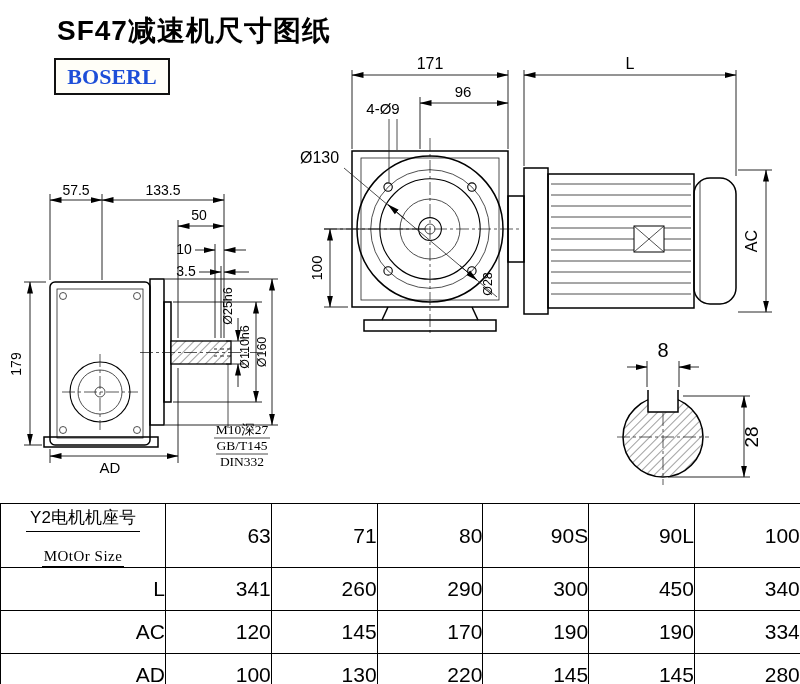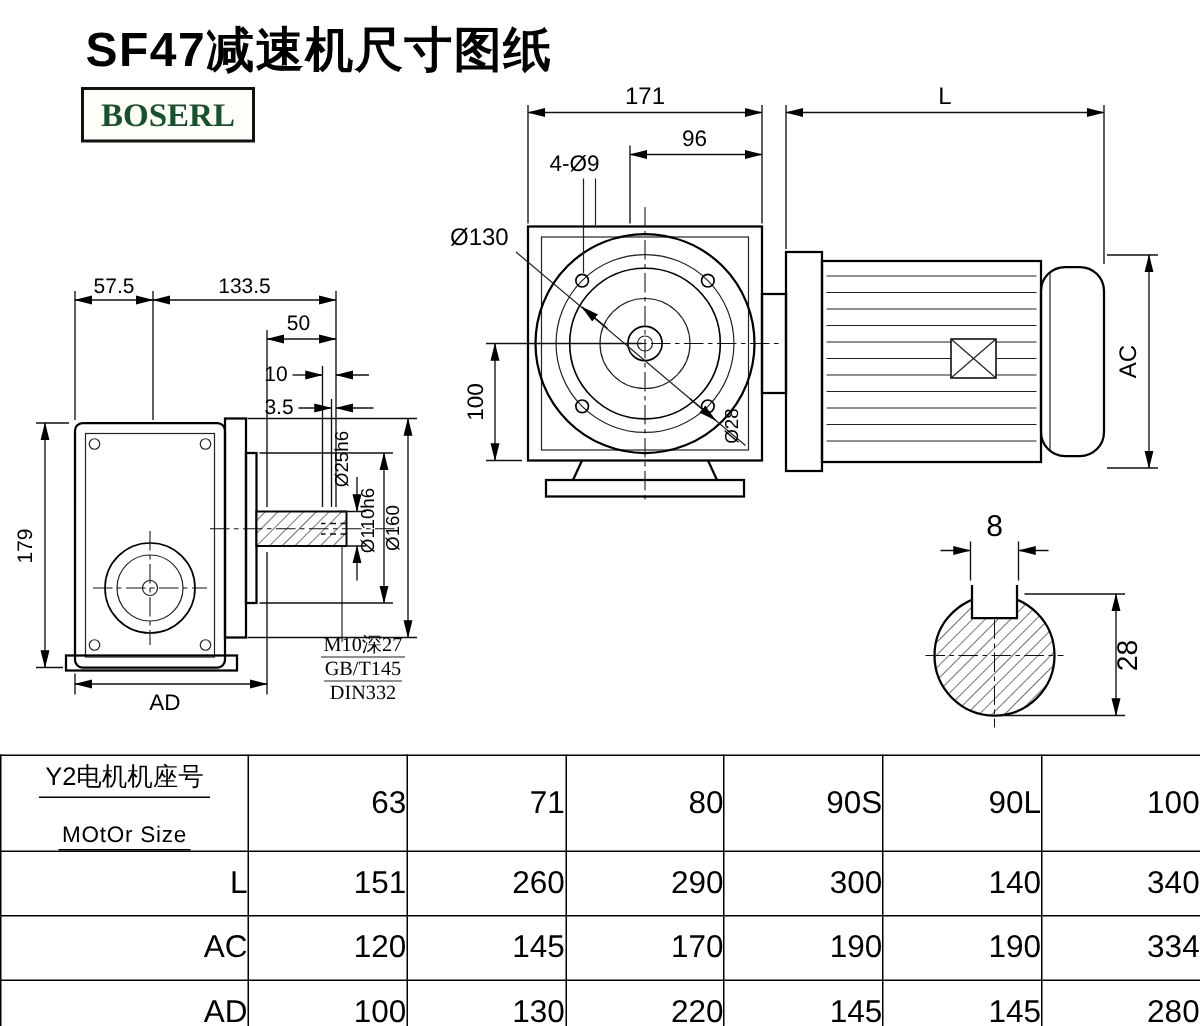--- a/index.html
+++ b/index.html
@@ -1,37 +1,37 @@
 <!DOCTYPE html>
 <html><head>
 <meta charset="utf-8">
 <style>
   html,body{margin:0;padding:0;background:#fff;}
   .stage{position:relative;width:800px;height:684px;background:#fff;overflow:hidden;
          font-family:"Liberation Sans",sans-serif;color:#000;}
-  .title{position:absolute;left:57px;top:12px;font-size:32px;font-weight:bold;letter-spacing:1px;}
+  .title{position:absolute;left:57px;top:12px;font-size:28px;font-weight:bold;letter-spacing:1px;}
   .badge{position:absolute;left:54px;top:58px;width:112px;height:33px;border:2px solid #111;
          display:flex;align-items:center;justify-content:center;background:#fffef8;}
-  .badge span{font-family:"Liberation Serif",serif;font-weight:bold;font-size:22px;color:#14532d;}
+  .badge span{font-family:"Liberation Serif",serif;font-weight:bold;font-size:22px;color:#1d4ed8;}
   svg{position:absolute;left:0;top:0;}
   svg .out{stroke:#000;stroke-width:1.5;fill:none;}
   svg .med{stroke:#000;stroke-width:1.1;fill:none;}
   svg .thin{stroke:#222;stroke-width:0.8;fill:none;}
   svg .dim{stroke:#111;stroke-width:0.9;fill:none;}
   svg .cl{stroke:#111;stroke-width:0.7;fill:none;stroke-dasharray:13 3 3 3;}
   svg .dsh{stroke:#111;stroke-width:0.9;fill:none;stroke-dasharray:4 3;}
   svg text{fill:#000;font-family:"Liberation Sans",sans-serif;font-size:14px;}
   svg text.t16{font-size:16px;} svg text.t15{font-size:15px;} svg text.t13{font-size:12.5px;}
   svg text.t20{font-size:20px;} svg text.t19{font-size:19px;}
   svg text.note{font-family:"Liberation Serif",serif;font-size:13.5px;}
   table.spec{position:absolute;left:0;top:503px;width:800px;height:181px;border-collapse:collapse;
         table-layout:fixed;text-align:center;font-family:"Liberation Sans",sans-serif;}
   table.spec td,table.spec th{border:1.6px solid #000;padding:0;font-weight:400;vertical-align:middle;}
   .cn{font-size:17px;width:fit-content;margin:2px auto 4px;border-bottom:1.5px solid #000;padding:0 4px 2px;}
-  .en{font-size:15px;font-family:Liberation Sans, sans-serif;letter-spacing:.5px;width:fit-content;
+  .en{font-size:15px;font-family:Liberation Serif, serif;letter-spacing:.5px;width:fit-content;
       margin:1px auto 0;border-bottom:1.5px solid #000;padding:12px 2px 1px;}
   .num,.rowlab{font-size:21px;text-align:right;}
 </style>
 </head>
 <body>
 
 <div class="stage">
 
   <svg width="800" height="503" viewBox="0 0 800 503">
     <defs>
@@ -252,25 +252,25 @@
       </th>
       <th class="num">63</th>
       <th class="num">71</th>
       <th class="num">80</th>
       <th class="num">90S</th>
       <th class="num">90L</th>
       <th class="num">100</th>
     </tr>
     <tr style="height:43px">
       <td class="rowlab">L</td>
-      <td class="num">151</td>
+      <td class="num">341</td>
       <td class="num">260</td>
       <td class="num">290</td>
       <td class="num">300</td>
-      <td class="num">140</td>
+      <td class="num">450</td>
       <td class="num">340</td>
     </tr>
     <tr style="height:43px">
       <td class="rowlab">AC</td>
       <td class="num">120</td>
       <td class="num">145</td>
       <td class="num">170</td>
       <td class="num">190</td>
       <td class="num">190</td>
       <td class="num">334</td>

